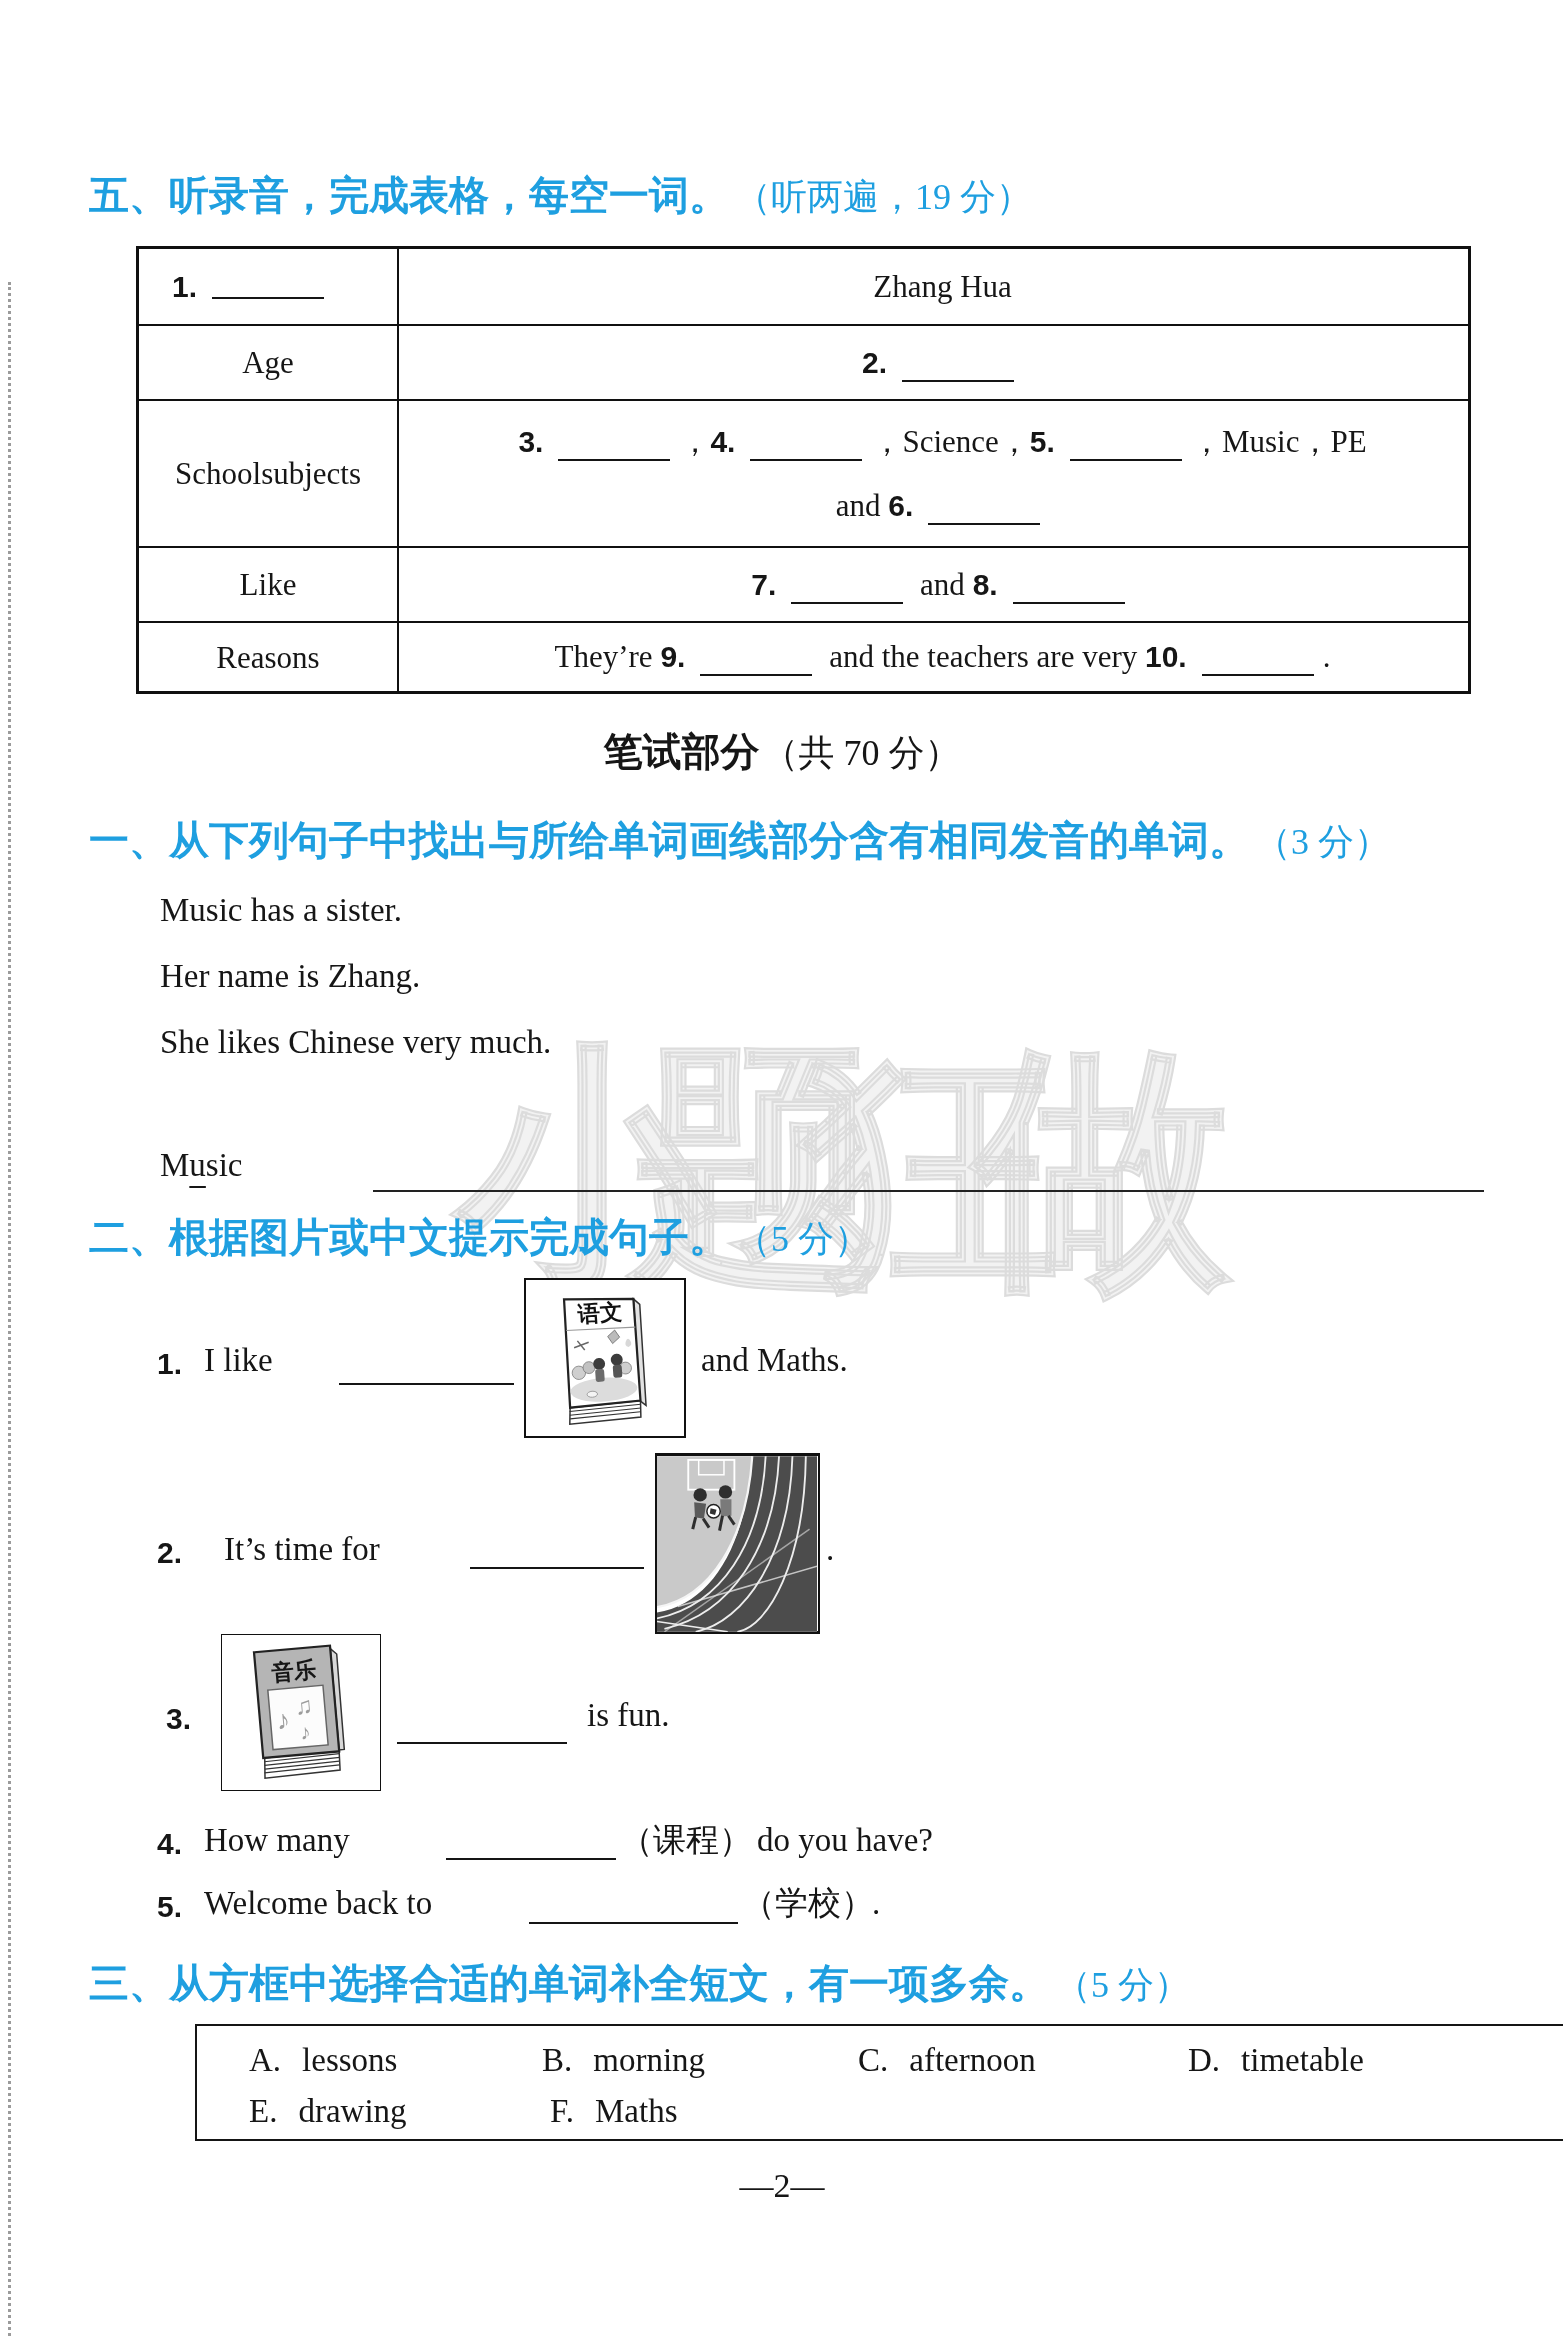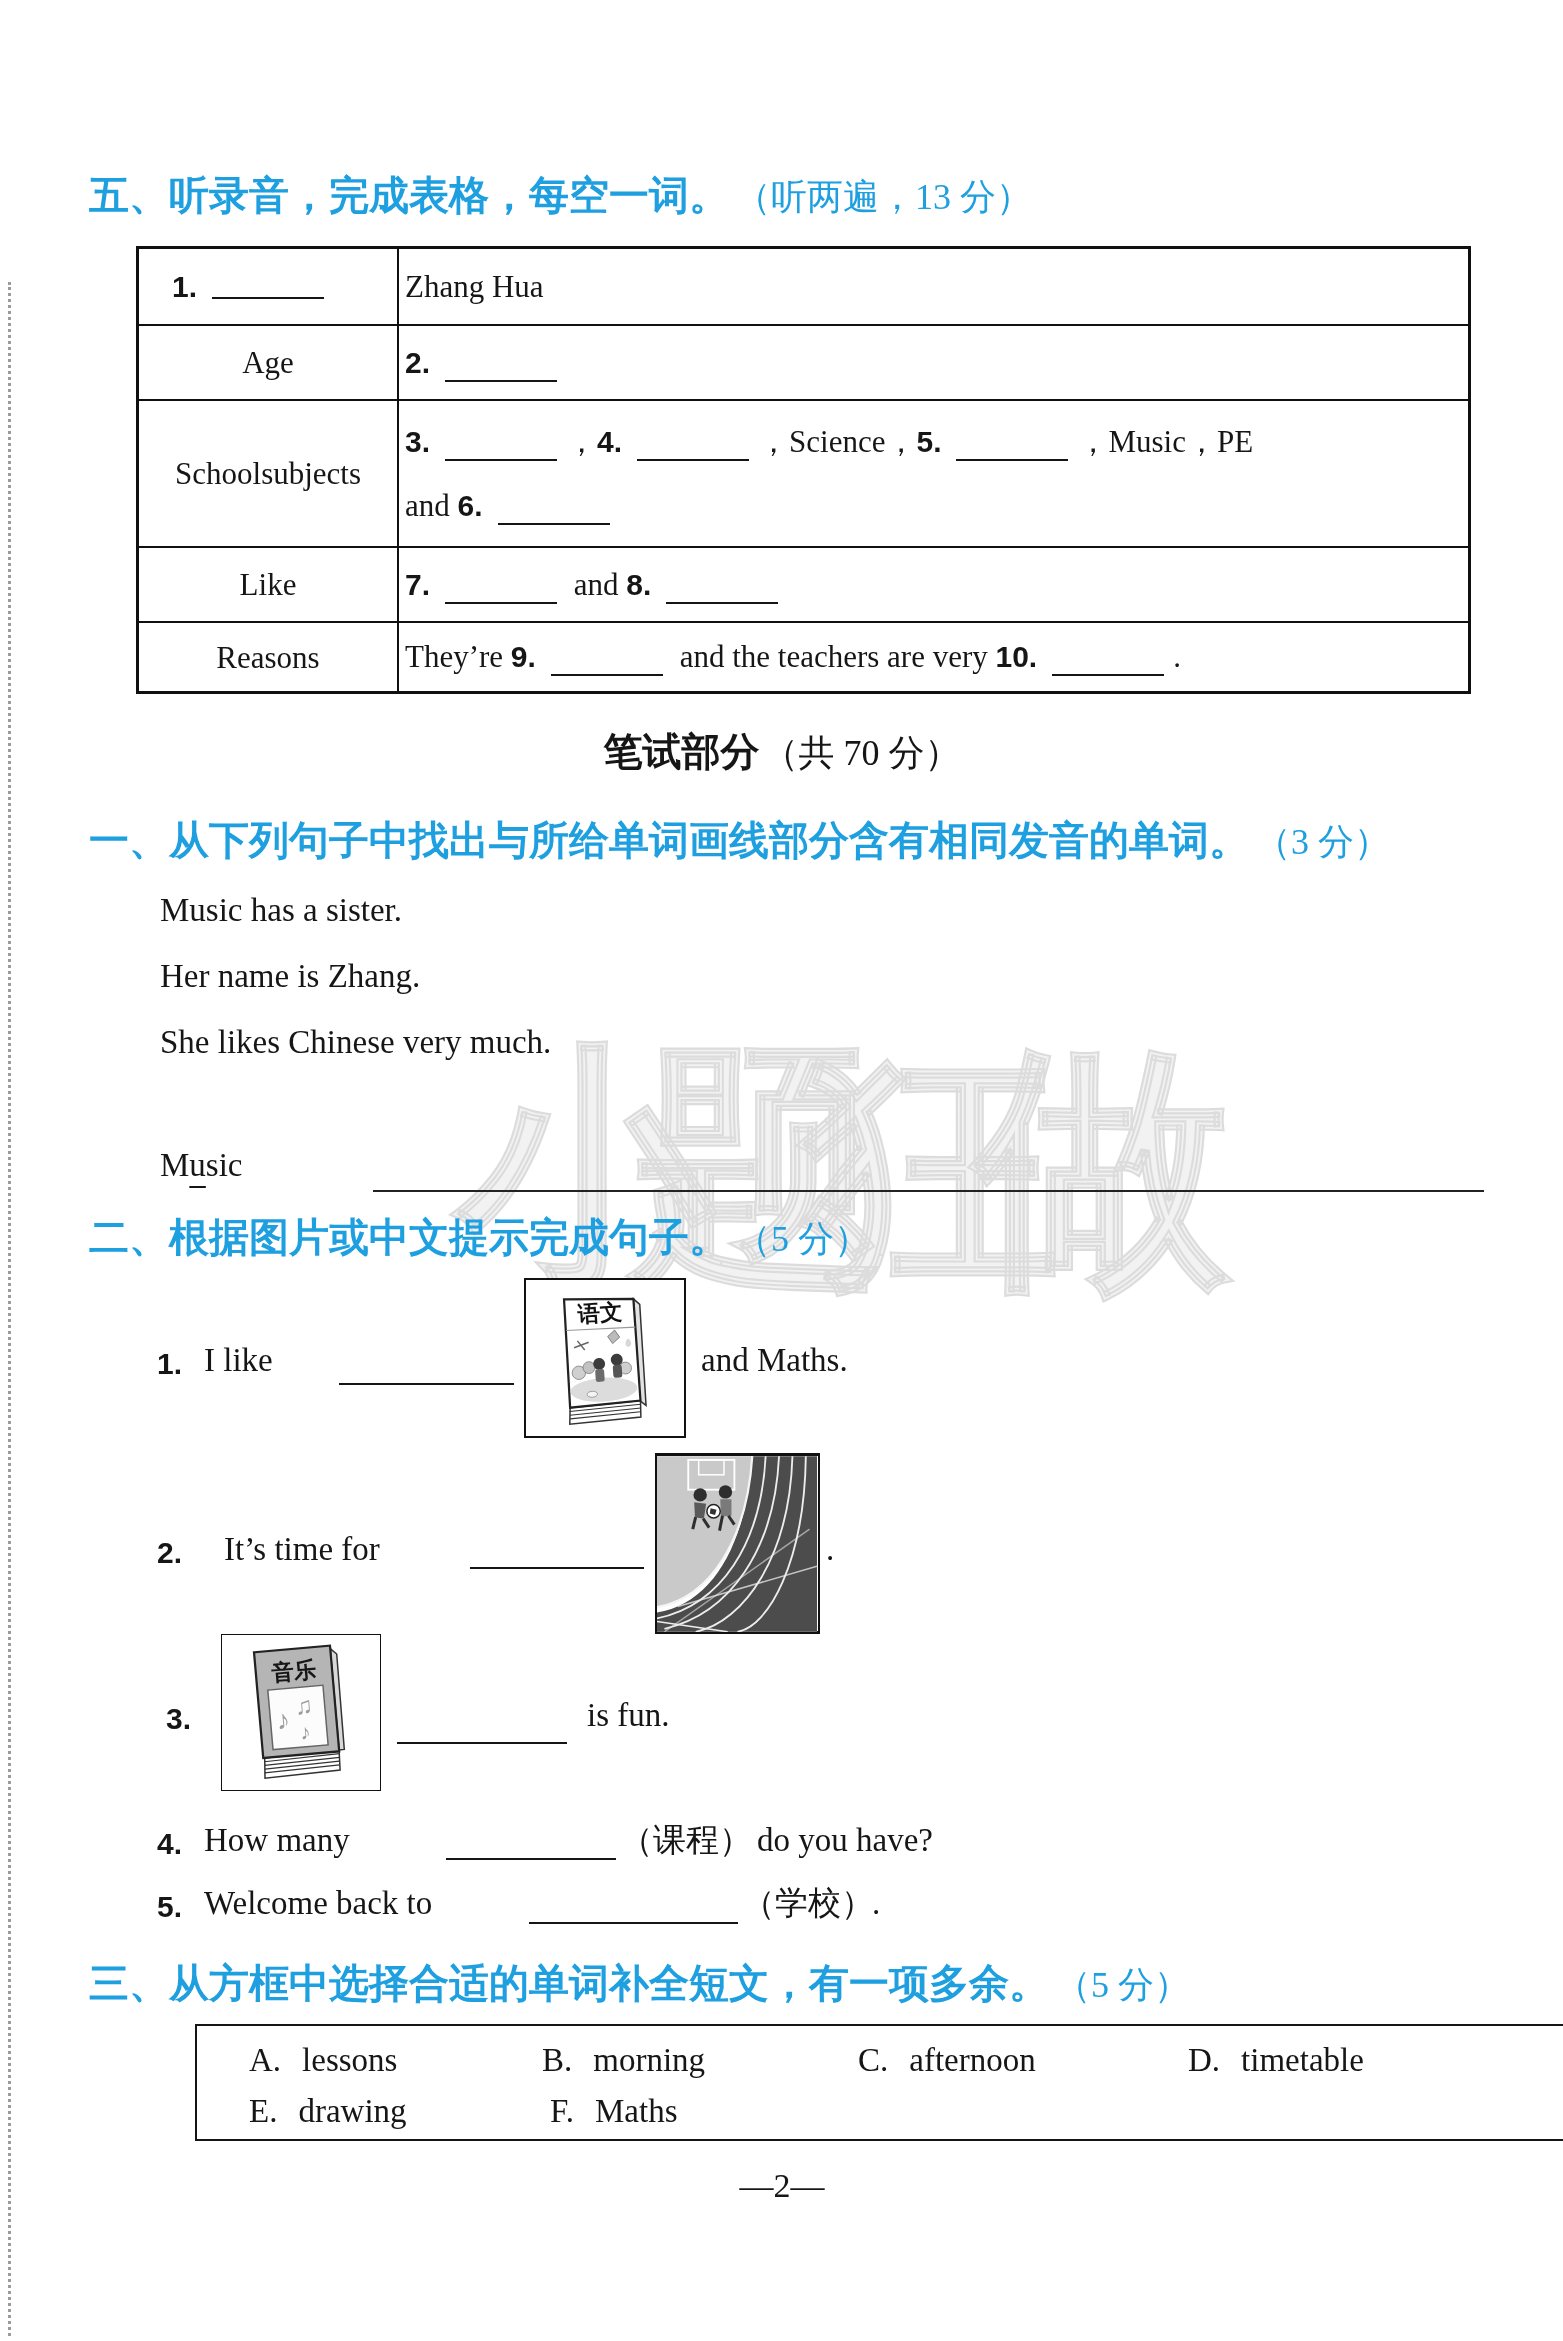--- a/index.html
+++ b/index.html
@@ -41,21 +41,21 @@
   .t-row:nth-child(1){height:75px;}
   .t-row:nth-child(2){height:75px;}
   .t-row:nth-child(3){height:147px;}
   .t-row:nth-child(4){height:75px;}
   .t-row:nth-child(5){flex:1;}
   .t-label{
     width:260px;flex:0 0 260px;border-right:2.2px solid #101010;box-sizing:border-box;
     display:flex;align-items:center;justify-content:center;text-align:center;line-height:63px;
   }
   .t-label.left{justify-content:flex-start;padding-left:33px;text-align:left;}
-  .t-content{flex:1;display:flex;flex-direction:column;justify-content:center;padding-left:6px;box-sizing:border-box;}
+  .t-content{flex:1;display:flex;flex-direction:column;justify-content:center;padding-left:18px;box-sizing:border-box;text-align:center;}
   .t-line{white-space:nowrap;line-height:64px;}
   .bnum{font-family:"Liberation Sans", sans-serif;font-weight:700;font-size:30px;margin-right:6px;}
   .blank{display:inline-block;border-bottom:2.2px solid #151515;height:22.4px;vertical-align:-9px;margin:0 9px;}
   
   .sentences{position:absolute;left:160px;top:877px;font-size:33px;line-height:66px;z-index:2;}
   .music-word{position:absolute;left:160px;top:1147px;font-size:33px;z-index:2;}
   .ul-letter{text-decoration:underline;text-decoration-thickness:2.2px;text-underline-offset:10.4px;}
   .music-answer-line{position:absolute;left:373px;top:1190px;width:1111px;height:0;border-top:2.2px solid #222;z-index:2;}
   
   .qtext{position:absolute;font-size:33px;white-space:nowrap;z-index:2;line-height:45px;}
@@ -75,21 +75,21 @@
 </style>
 </head>
 <body>
 
 <div class="page">
 
   <div class="binding"></div>
   <div class="watermark">小题狂做</div>
 
   <div class="hblue" style="left:89px;top:169px;">
-    <span class="h-strong">五、听录音，完成表格，每空一词。</span><span class="h-note">（听两遍，13 分）</span>
+    <span class="h-strong">五、听录音，完成表格，每空一词。</span><span class="h-note">（听两遍，19 分）</span>
   </div>
 
   <div class="ltable" id="listening-table">
       <div class="t-row">
         <div class="t-label left">
           <span class="bnum">1.</span>
           <span class="blank" style="width: 112px;"></span>
         </div>
         <div class="t-content">
           <div class="t-line"><span>Zhang Hua</span></div>

